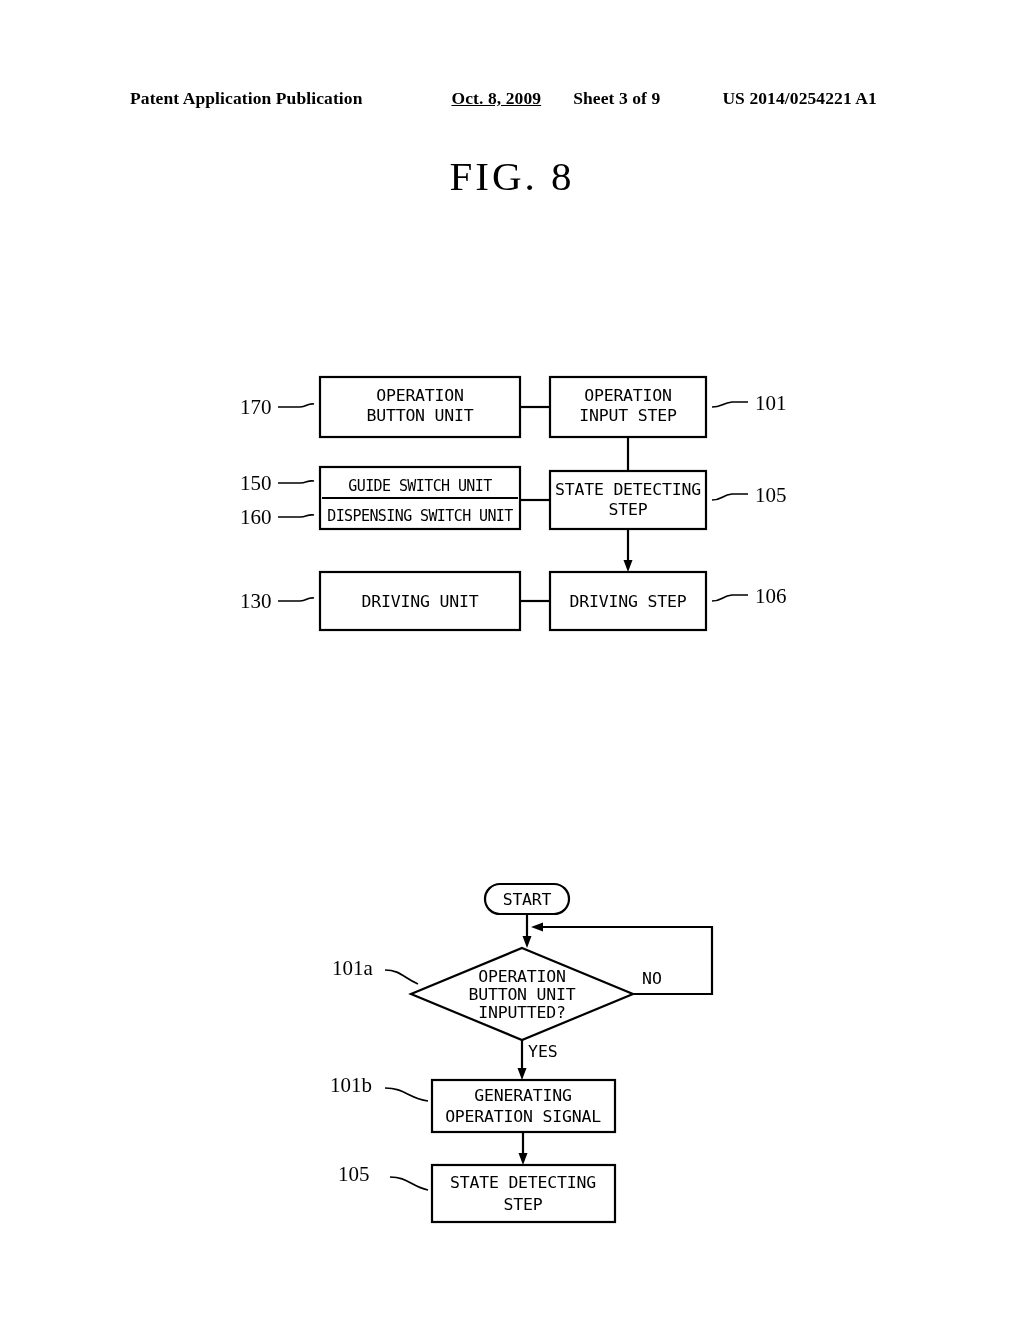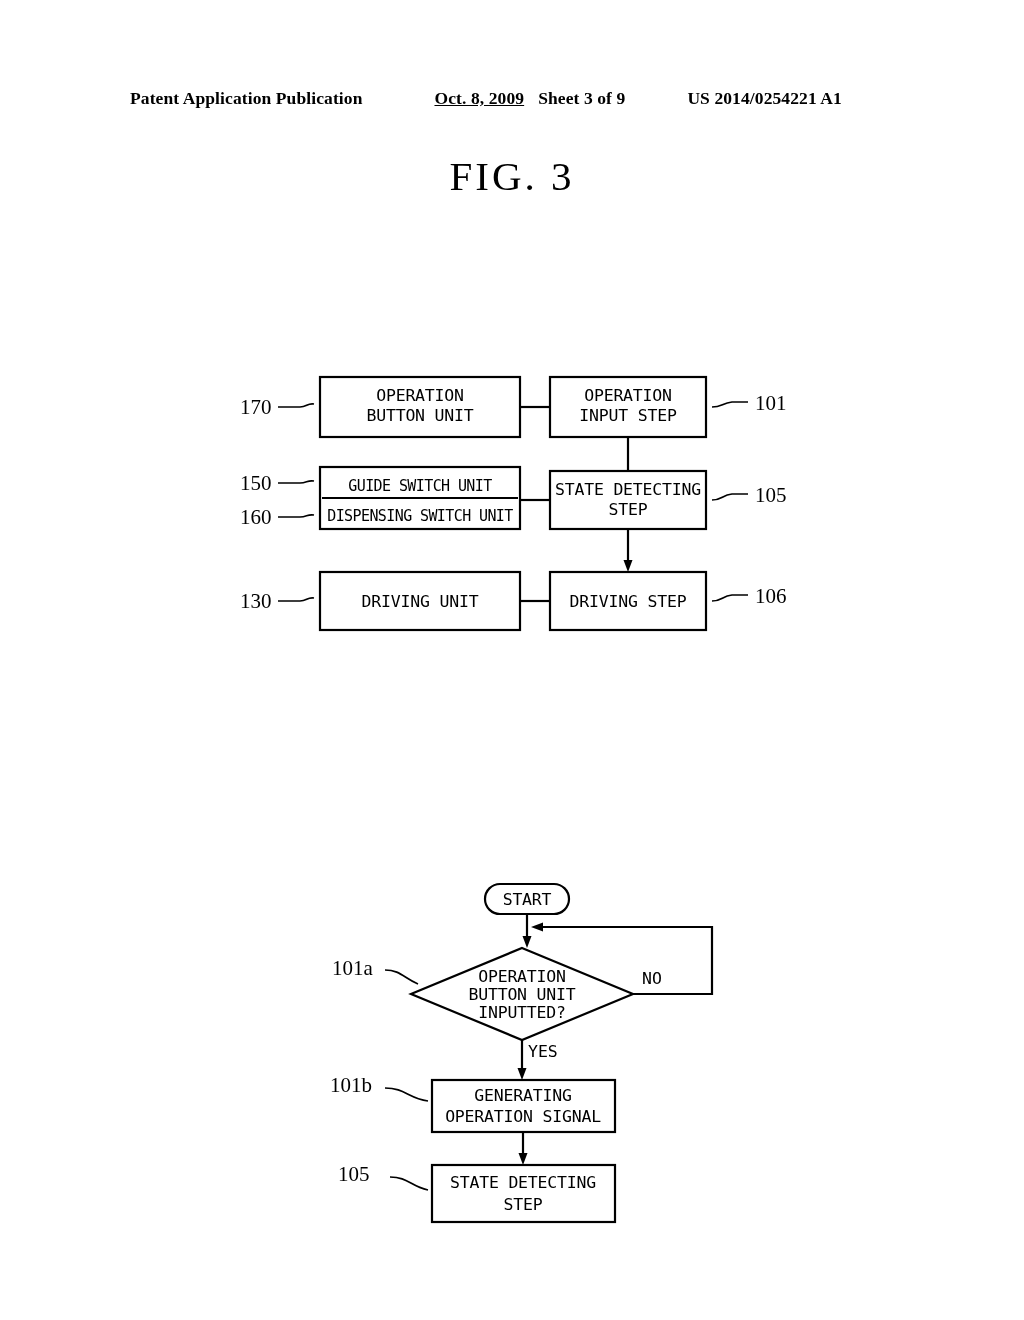--- a/index.html
+++ b/index.html
@@ -28,23 +28,23 @@
     left: 130px;
     width: 764px;
     display: flex;
     align-items: baseline;
     font-family: "Liberation Serif", serif;
     font-weight: bold;
     font-size: 17.5px;
     letter-spacing: 0.1px;
     white-space: nowrap;
   }
-  .hdr-pub   { margin-right: 0; }
+  .hdr-pub   { margin-right: 17px; }
   .hdr-date  { margin-left: 72px; text-decoration: underline; }
-  .hdr-sheet { margin-left: 14px; }
+  .hdr-sheet { margin-left: 32px; }
   .hdr-num   { margin-left: 62px; }
 
   
   .fig-title {
     position: absolute;
     width: 100%;
     text-align: center;
     font-family: "Liberation Serif", serif;
     font-size: 41px;
     letter-spacing: 3px;
@@ -109,21 +109,21 @@
 
 <div id="page">
 
   <div class="page-header">
     <span class="hdr-pub">Patent Application Publication</span>
     <span class="hdr-date">Oct. 8, 2009</span>
     <span class="hdr-sheet">Sheet 3 of 9</span>
     <span class="hdr-num">US 2014/0254221 A1</span>
   </div>
 
-  <div class="fig-title" id="fig3-title">FIG.  3</div>
+  <div class="fig-title" id="fig3-title">FIG.  8</div>
 
   <svg class="figure-svg" id="fig3-svg" viewBox="0 0 1024 300">
 
     <rect class="node-shape" x="320" y="27" width="200" height="60"></rect>
     <text class="box-label" x="420" y="51" text-anchor="middle">OPERATION</text>
     <text class="box-label" x="420" y="71" text-anchor="middle">BUTTON UNIT</text>
 
     <rect class="node-shape" x="550" y="27" width="156" height="60"></rect>
     <text class="box-label" x="628" y="51" text-anchor="middle">OPERATION</text>
     <text class="box-label" x="628" y="71" text-anchor="middle">INPUT STEP</text>

